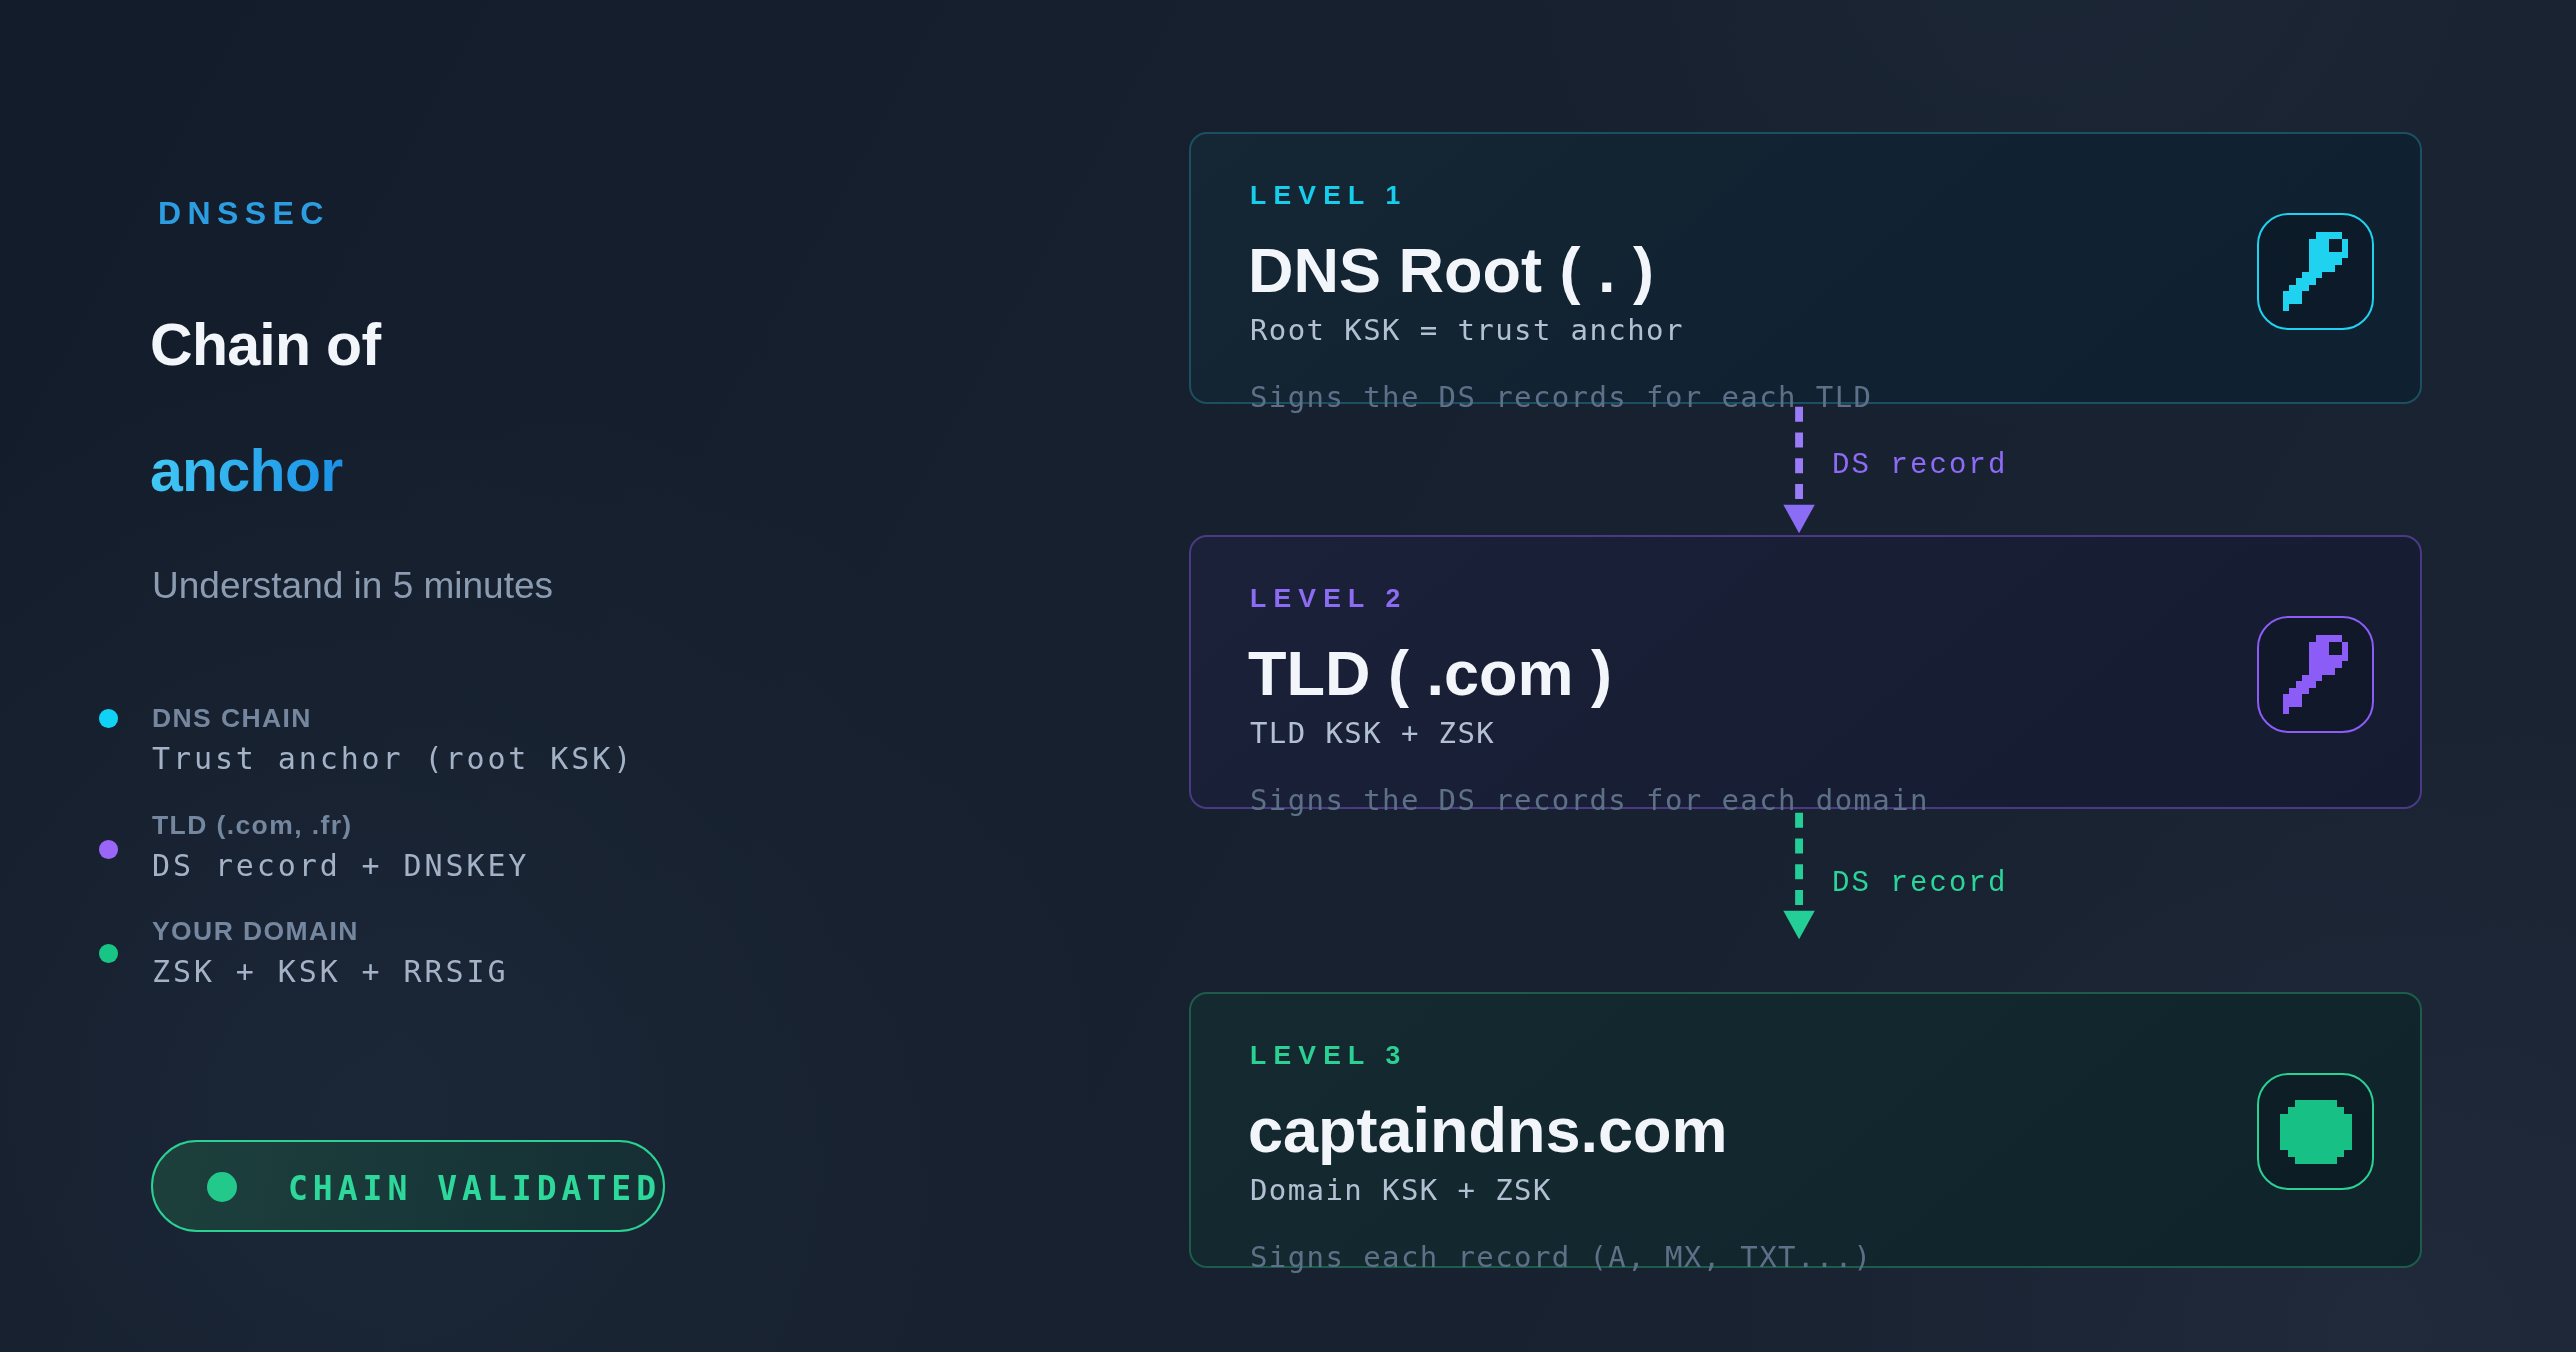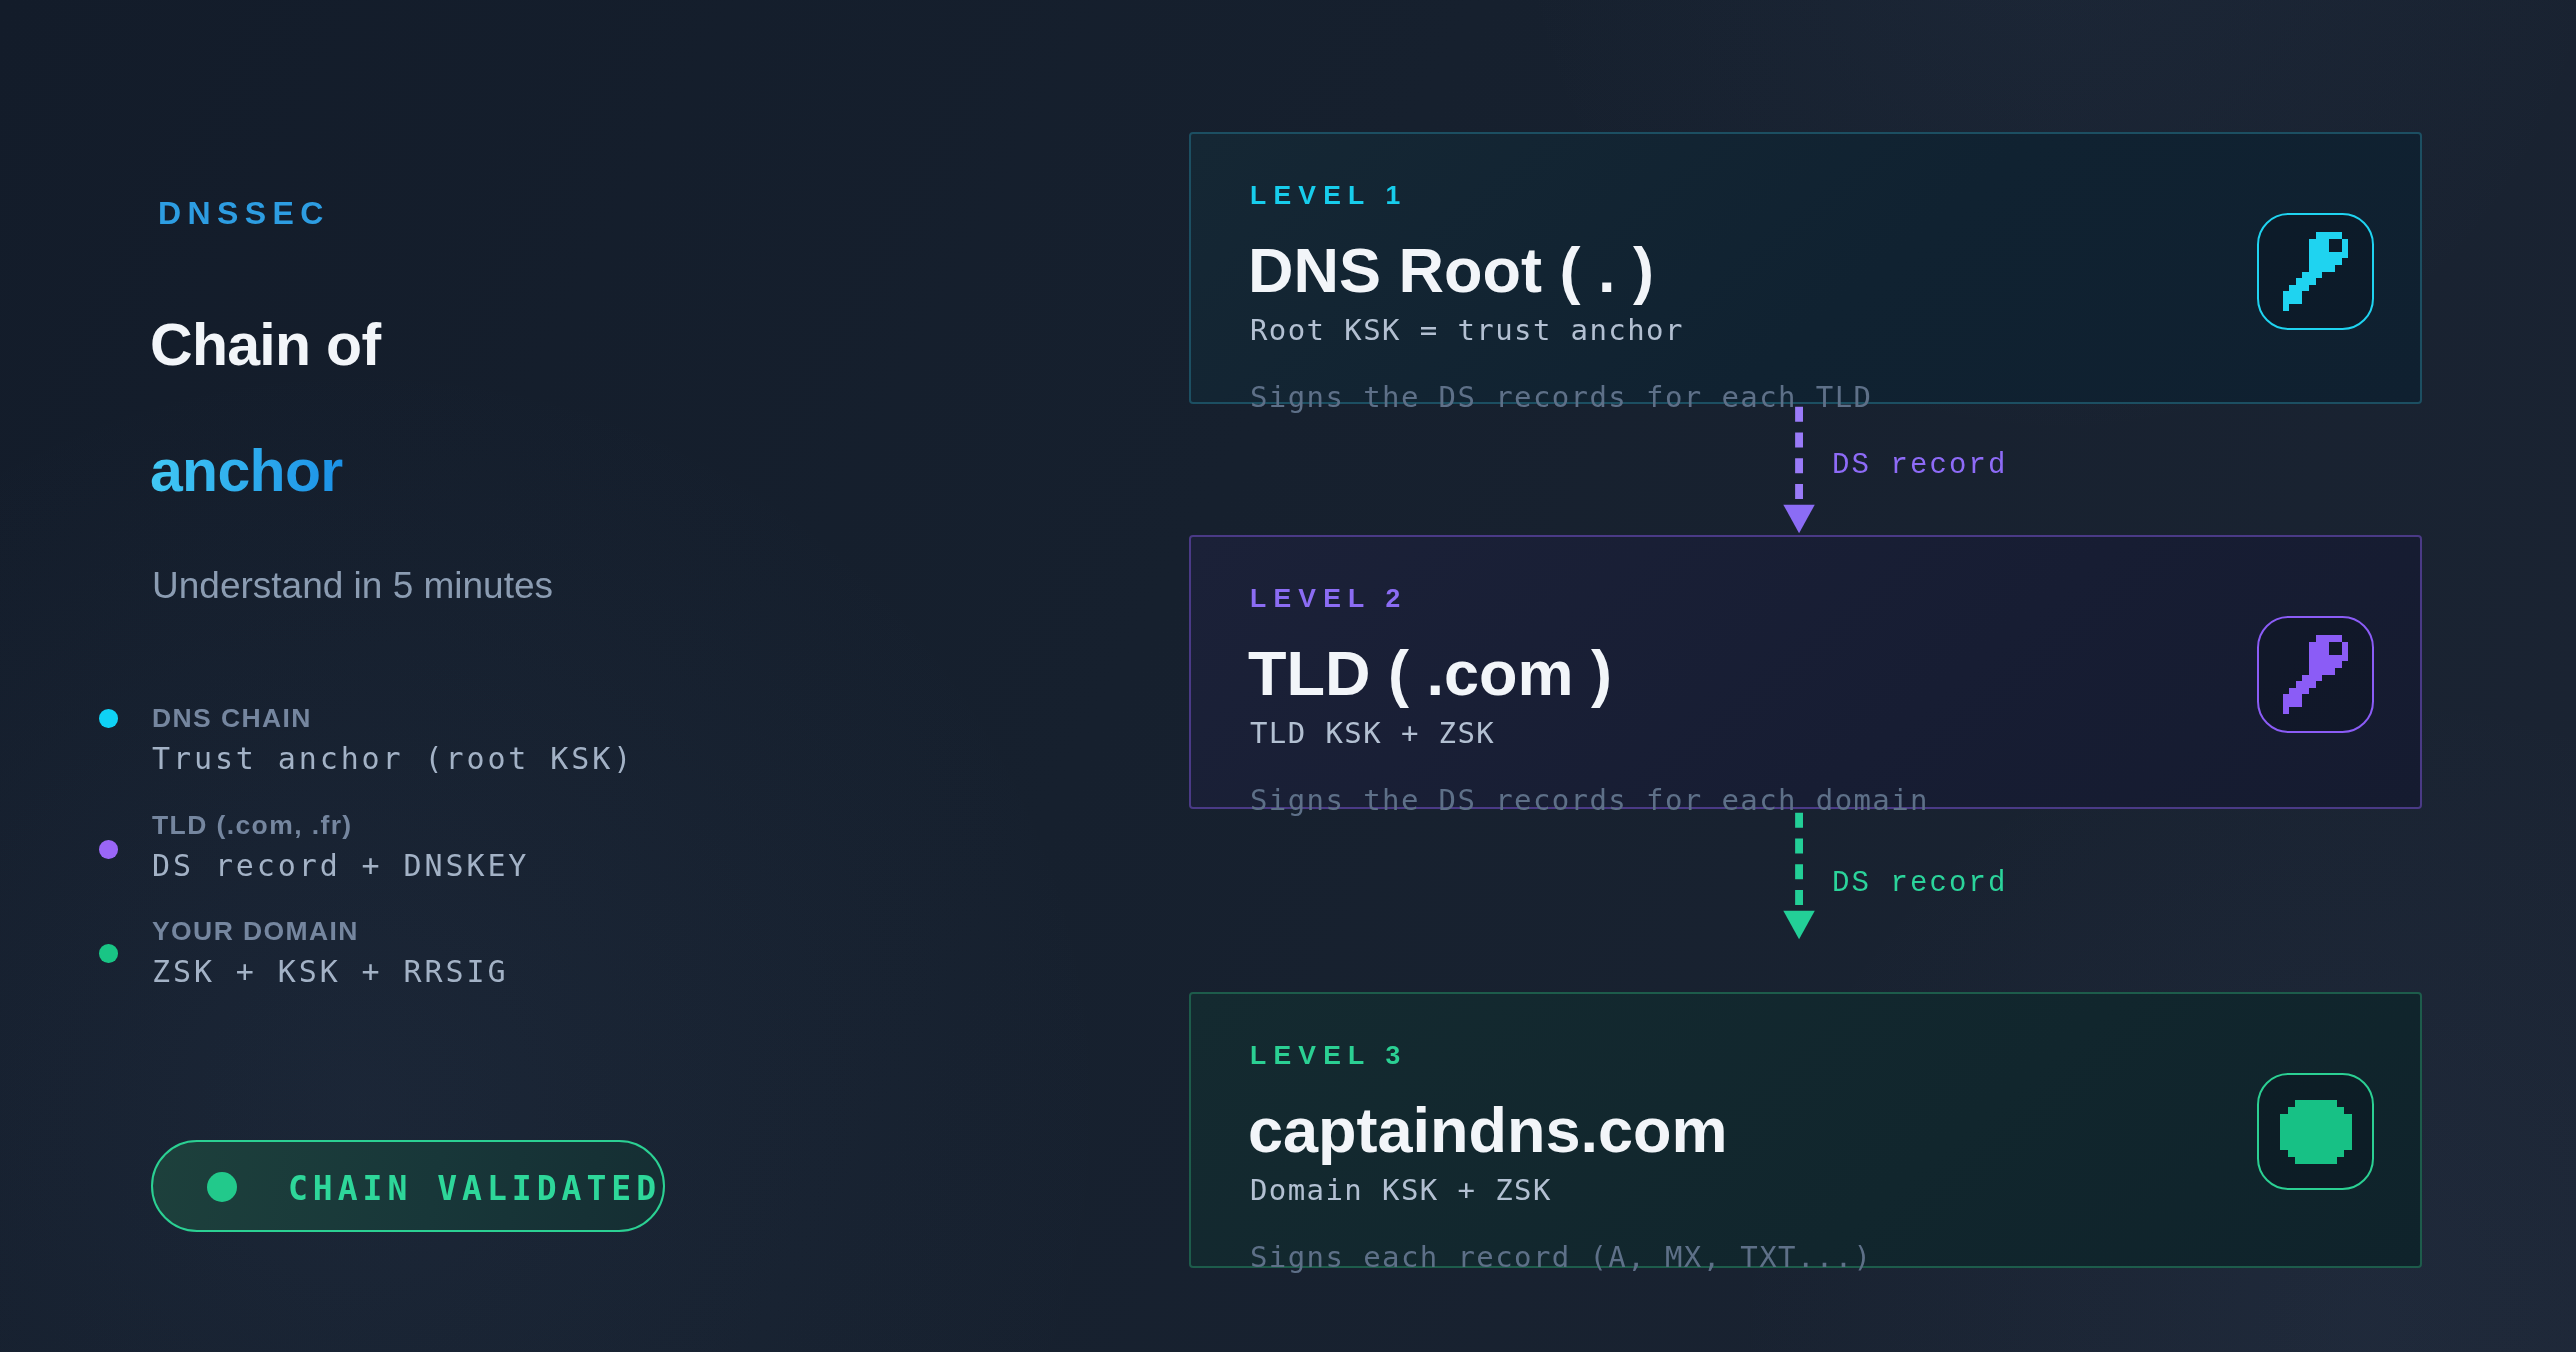--- a/index.html
+++ b/index.html
@@ -28,21 +28,21 @@
   .b3{top:917px;} .b3 .dot{top:27px;background:#19c585;}
   .pill{
     left:151px;top:1140px;width:514px;height:92px;border-radius:50px;
     border:2.9px solid #2bd093;box-sizing:border-box;
     background:linear-gradient(100deg,#1d403c 0%,#183739 55%,#152e33 100%);
   }
   .pill .pdot{position:absolute;left:54px;top:30px;width:30px;height:30px;border-radius:50%;background:#22c98b;}
   .pill .plabel{position:absolute;left:135px;top:27px;font-family:"DejaVu Sans Mono",monospace;
     font-weight:bold;font-size:33px;letter-spacing:5px;color:#2ed79a;white-space:nowrap;}
   
-  .card{left:1189px;width:1233px;border-radius:4px;box-sizing:border-box;border:2.1px solid;}
+  .card{left:1189px;width:1233px;border-radius:18px;box-sizing:border-box;border:2.1px solid;}
   .card-1{top:132px;height:272px;border-color:#1c4f62;
     background:linear-gradient(140deg,#152734 0%,#102231 55%,#0f2030 100%);}
   .card-2{top:535px;height:274px;border-color:#4a3a86;
     background:linear-gradient(140deg,#1b2138 0%,#171d33 60%,#151b30 100%);padding-left:28px;}
   .card-3{top:992px;height:276px;border-color:#1d5c4b;
     background:linear-gradient(140deg,#142a30 0%,#11262d 60%,#0f232b 100%);}
   .card .level{position:absolute;left:59px;top:46px;font-size:26.5px;font-weight:bold;letter-spacing:7.2px;}
   .card .ctitle{position:absolute;left:57px;top:80px;font-size:63px;font-weight:bold;color:#f2f5f9;white-space:nowrap;margin-top:20px;}
   .card .cline{position:absolute;left:59px;font-family:"DejaVu Sans Mono",monospace;font-size:29px;letter-spacing:1.4px;white-space:nowrap;}
   .card .cline1{top:179px;color:#b3c0d2;}

